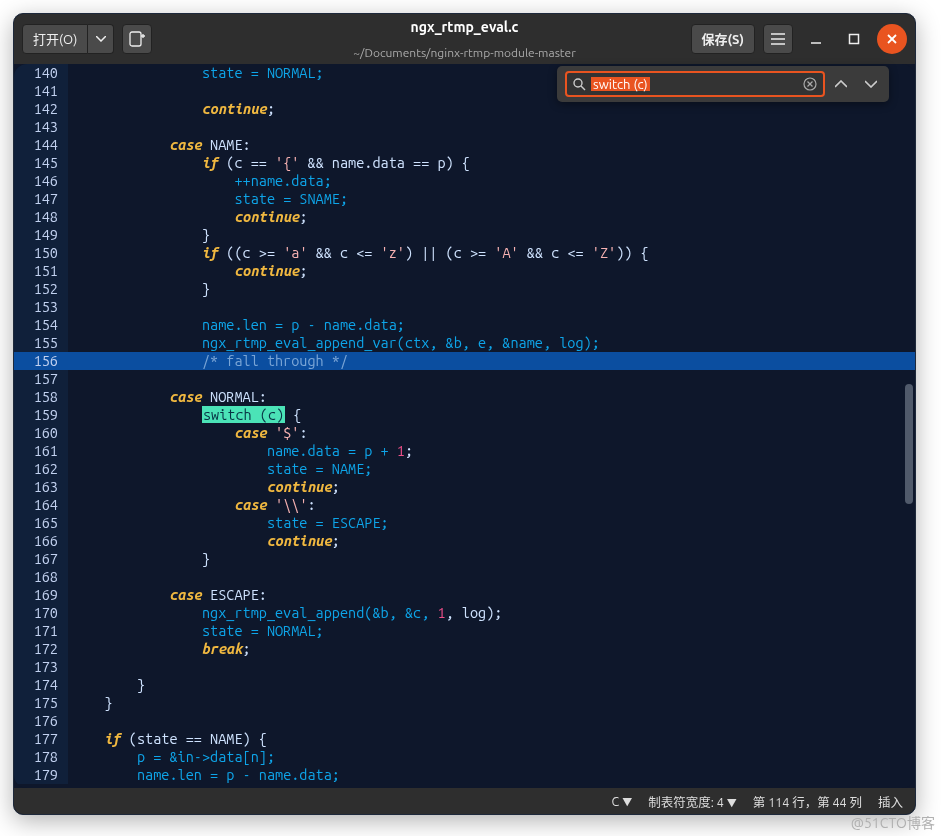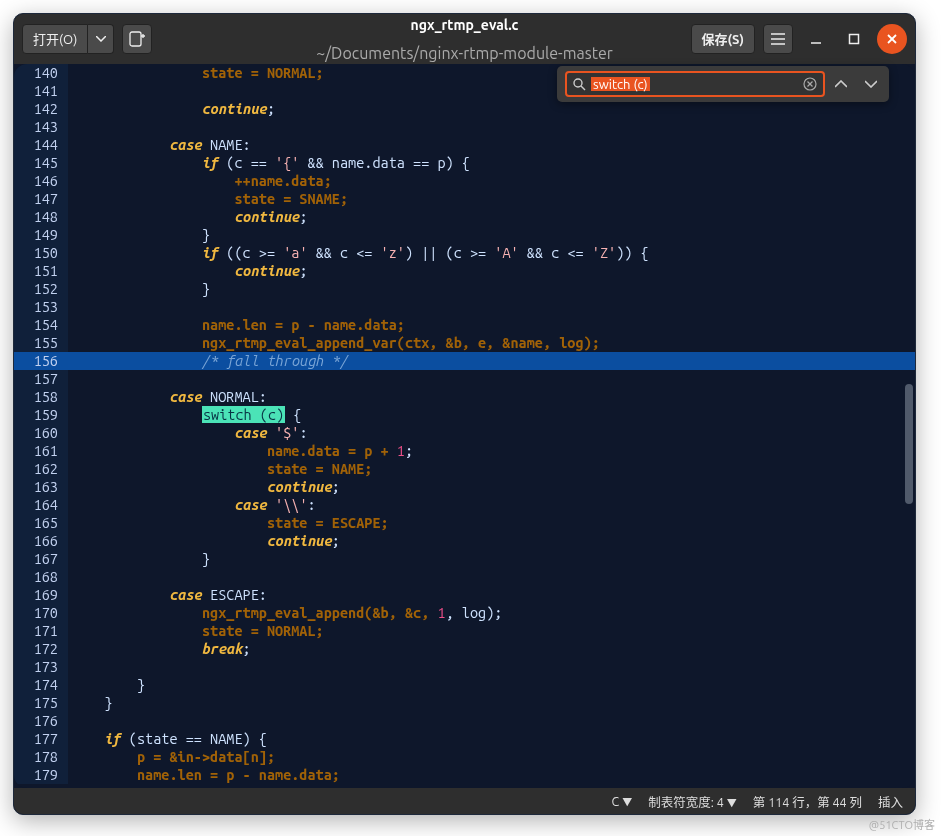--- a/index.html
+++ b/index.html
@@ -5,21 +5,21 @@
 * { margin:0; padding:0; box-sizing:border-box; }
 body { width:941px; height:836px; background:#fff; font-family:"Ubuntu","Noto Sans CJK SC",sans-serif; font-size:13px; color:#eee; overflow:hidden; position:relative; }
 .window { position:absolute; left:13px; top:13px; width:903px; height:802px; background:#0f172a; border-radius:10px; overflow:hidden; box-shadow:0 6px 24px rgba(0,0,0,.3); border:1px solid #1e293b; }
 .titlebar { height:50px; background:#2e2e2e; display:flex; align-items:center; padding:0 8px; position:relative; }
 .open-group { display:flex; }
 .open-btn { background:#4a4a4a; color:#eee; border:1px solid #222; border-radius:4px 0 0 4px; padding:4px 10px; line-height:20px; cursor:pointer; }
 .open-drop { background:#4a4a4a; color:#eee; border:1px solid #222; border-left:none; border-radius:0 4px 4px 0; width:26px; display:flex; align-items:center; justify-content:center; cursor:pointer; }
 .newtab-btn { background:#4a4a4a; border:1px solid #222; border-radius:4px; width:30px; height:30px; margin-left:8px; display:flex; align-items:center; justify-content:center; cursor:pointer; }
 .title-center { position:absolute; left:0; right:0; text-align:center; pointer-events:none; }
 .title-main { color:#fff; font-weight:600; font-size:14px; }
-.title-sub { color:#aaa; font-size:16px; margin-top:11px; }
+.title-sub { color:#aaa; font-size:12px; margin-top:11px; }
 .tb-right { margin-left:auto; display:flex; align-items:center; gap:8px; z-index:2;font-weight:bold; }
 .save-btn { background:#4a4a4a; border:1px solid #222; color:#eee; border-radius:4px; padding:4px 10px; line-height:20px; cursor:pointer; }
 .menu-btn, .win-btn { width:30px; height:30px; background:#4a4a4a; border:1px solid #222; border-radius:4px; display:flex; align-items:center; justify-content:center; cursor:pointer; }
 .win-btn.min, .win-btn.max { border:none; background:transparent; color:#eee; }
 .win-btn.close { background:#e95420; border:none; border-radius:50%; color:#fff; }
 .findbar { position:absolute; right:26px; top:52px; width:332px; height:36px; background:#3b3b3b; border-radius:5px; display:flex; align-items:center; padding:0 4px 0 8px; z-index:3; box-shadow:0 2px 8px rgba(0,0,0,.4); }
 .find-box { flex:1; display:flex; align-items:center; background:#333; border:2px solid #e95420; border-radius:4px; height:26px; padding:0 6px; }
 .find-box .sel { background:#e95420; color:#fff; padding:0 2px; }
 .clear-icn { color:#aaa; margin-left:4px; cursor:pointer; font-size:13px; }
 .nav-btn { width:28px; height:28px; display:flex; align-items:center; justify-content:center; color:#ccc; cursor:pointer; border-radius:4px; margin-left:2px; }
@@ -27,27 +27,27 @@
 .code { font-family:"Ubuntu Mono","DejaVu Sans Mono",monospace; font-size:14.5px; line-height:18px; white-space:pre; }
 .line { display:flex; }
 .line.current { background:#0b4ea0;justify-content:flex-end; }
 .gut { width:54px; text-align:right; padding-right:10px; color:#c2d1f0; user-select:none; background:#10203a; flex:0 0 54px; }
 .line.current .gut { background:#0b4ea0; }
 .txt { padding-left:4px; color:#cfe3ff; flex:1; }
 .kw { color:#f0b840; font-weight:bold;font-style:italic; }
 .op { color:#cfe3ff; }
 .st { color:#f7b2b2; }
 .nm { color:#f0508a; }
-.cm { color:#7aa5d6; font-style:italic; }
-.id { color:#a16207;font-weight:bold; }
+.cm { color:#7aa5d6; }
+.id { color:#0ea5e9; }
 .hl { background:#4be3b7; color:#083344; padding:0 1px; }
 .scrollbar { position:absolute; right:2px; top:320px; width:8px; height:120px; background:#505a6b; border-radius:4px; }
 .statusbar { position:absolute; left:0; right:0; bottom:0; height:26px; background:#2e2e2e; display:flex; align-items:center; justify-content:flex-end; gap:16px; padding:0 12px; color:#ddd; font-size:12.5px; }
 .dd { font-size:10px; margin-left:3px; }
-.watermark { position:absolute; right:6px; bottom:4px; color:#b0b0b0; font-size:11px; }
+.watermark { position:absolute; right:6px; bottom:4px; color:#b0b0b0; font-size:14px; }
 svg { display:block; }
 </style>
 </head>
 <body>
 
 <div class="window">
 
   <div class="titlebar">
     <div class="open-group">
       <div class="open-btn">打开(O)</div>

